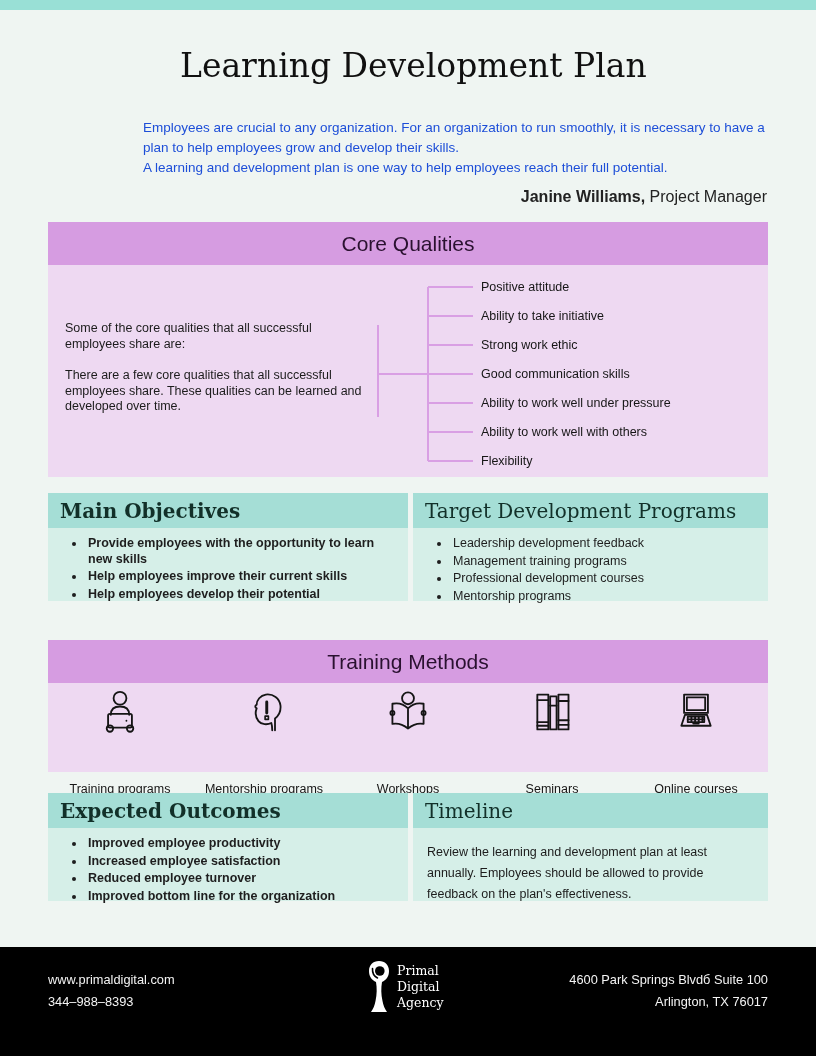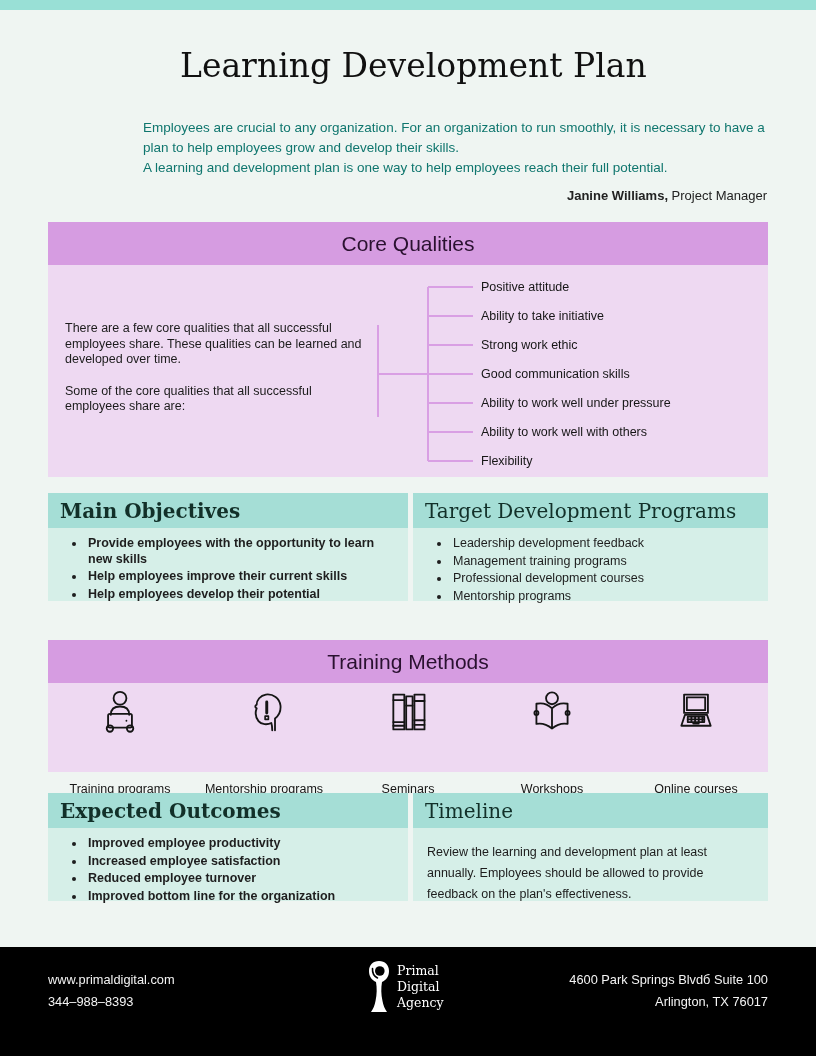--- a/index.html
+++ b/index.html
@@ -17,25 +17,25 @@
     font-family:"DejaVu Serif","Liberation Serif",serif;font-size:17px;color:#152b27;
     display:flex;align-items:center;justify-content:center;letter-spacing:.5px;
   }
   .doc-title{
     position:absolute;left:180px;top:46px;
     font-family:"DejaVu Serif","Liberation Serif",serif;font-size:33px;color:#101010;
     font-weight:400;white-space:nowrap;
   }
   .intro{
     position:absolute;left:143px;top:118px;width:628px;
-    font-size:13.5px;line-height:20px;color:#0f766e;
+    font-size:13.5px;line-height:20px;color:#1d4ed8;
   }
   .author{
     position:absolute;left:143px;top:188px;width:624px;text-align:right;
-    font-size:13px;color:#222;
+    font-size:16px;color:#222;
   }
   .author b{font-weight:bold;}
 
   
   .purple-header{
     height:43px;background:#d69ce1;display:flex;align-items:center;justify-content:center;
     font-family:Liberation Sans, sans-serif;font-size:21px;color:#2a1130;
   }
   .teal-header{
     height:35px;background:#a5ded6;display:flex;align-items:center;
@@ -88,22 +88,22 @@
     <span>A learning and development plan is one way to help employees reach their full potential.</span>
   </div>
   <div class="author">
     <b>Janine Williams,</b><span> Project Manager</span>
   </div>
 
   <div class="core-section">
     <div class="purple-header">Core Qualities</div>
     <div class="core-body">
       <div class="core-paras">
+        <p>Some of the core qualities that all successful employees share are:</p>
         <p>There are a few core qualities that all successful employees share. These qualities can be learned and developed over time.</p>
-        <p>Some of the core qualities that all successful employees share are:</p>
       </div>
       <svg class="tree-svg" width="720" height="212" viewBox="0 0 720 212">
         <g stroke="#d99fe4" stroke-width="2" fill="none">
           <line x1="330" y1="60" x2="330" y2="152"></line>
           <line x1="330" y1="109" x2="380" y2="109"></line>
           <line x1="380" y1="22" x2="380" y2="196"></line>
           <line x1="380" y1="22" x2="425" y2="22"></line>
           <line x1="380" y1="51" x2="425" y2="51"></line>
           <line x1="380" y1="80" x2="425" y2="80"></line>
           <line x1="380" y1="109" x2="425" y2="109"></line>
@@ -171,50 +171,50 @@
             <line x1="27" y1="13" x2="27" y2="25" stroke-width="3.2"></line>
             <rect x="25.2" y="28.5" width="3.6" height="3.6" stroke-width="1.8"></rect>
           </svg>
         </div>
         <div class="m-label">Mentorship programs</div>
       </div>
 
       <div class="method">
         <div class="m-icon">
           <svg width="44" height="44" viewBox="0 0 48 48">
+            <circle cx="24" cy="9" r="6.5"></circle>
+            <path d="M24 20 C19 15 12 14 7 15 L7 37 C12 36 19 38 24 42 C29 38 36 36 41 37 L41 15 C36 14 29 15 24 20 L24 42"></path>
+            <circle cx="7" cy="25" r="2.2"></circle>
+            <circle cx="41" cy="25" r="2.2"></circle>
+          </svg>
+        </div>
+        <div class="m-label">Workshops</div>
+      </div>
+
+      <div class="method">
+        <div class="m-icon">
+          <svg width="44" height="44" viewBox="0 0 48 48">
             <rect x="8" y="5" width="12" height="38"></rect>
             <line x1="8" y1="11" x2="20" y2="11"></line>
             <line x1="8" y1="35" x2="20" y2="35"></line>
             <line x1="8" y1="39" x2="20" y2="39"></line>
             <rect x="22" y="7" width="7" height="36"></rect>
             <line x1="22" y1="17" x2="29" y2="17"></line>
             <rect x="31" y="5" width="11" height="38"></rect>
             <line x1="31" y1="12" x2="42" y2="12"></line>
             <line x1="31" y1="33" x2="42" y2="33"></line>
             <line x1="31" y1="38" x2="42" y2="38"></line>
           </svg>
         </div>
         <div class="m-label">Seminars</div>
       </div>
 
       <div class="method">
         <div class="m-icon">
           <svg width="44" height="44" viewBox="0 0 48 48">
-            <circle cx="24" cy="9" r="6.5"></circle>
-            <path d="M24 20 C19 15 12 14 7 15 L7 37 C12 36 19 38 24 42 C29 38 36 36 41 37 L41 15 C36 14 29 15 24 20 L24 42"></path>
-            <circle cx="7" cy="25" r="2.2"></circle>
-            <circle cx="41" cy="25" r="2.2"></circle>
-          </svg>
-        </div>
-        <div class="m-label">Workshops</div>
-      </div>
-
-      <div class="method">
-        <div class="m-icon">
-          <svg width="44" height="44" viewBox="0 0 48 48">
             <rect x="11" y="5" width="26" height="20"></rect>
             <rect x="14" y="8" width="20" height="14"></rect>
             <path d="M8 39 L40 39 L36 27 L12 27 Z"></path>
             <rect x="15" y="29" width="18" height="6"></rect>
             <line x1="15" y1="32" x2="33" y2="32"></line>
             <line x1="19" y1="29" x2="19" y2="35"></line>
             <line x1="23" y1="29" x2="23" y2="35"></line>
             <line x1="27" y1="29" x2="27" y2="35"></line>
             <line x1="31" y1="29" x2="31" y2="35"></line>
             <line x1="21" y1="36.5" x2="27" y2="36.5"></line>

